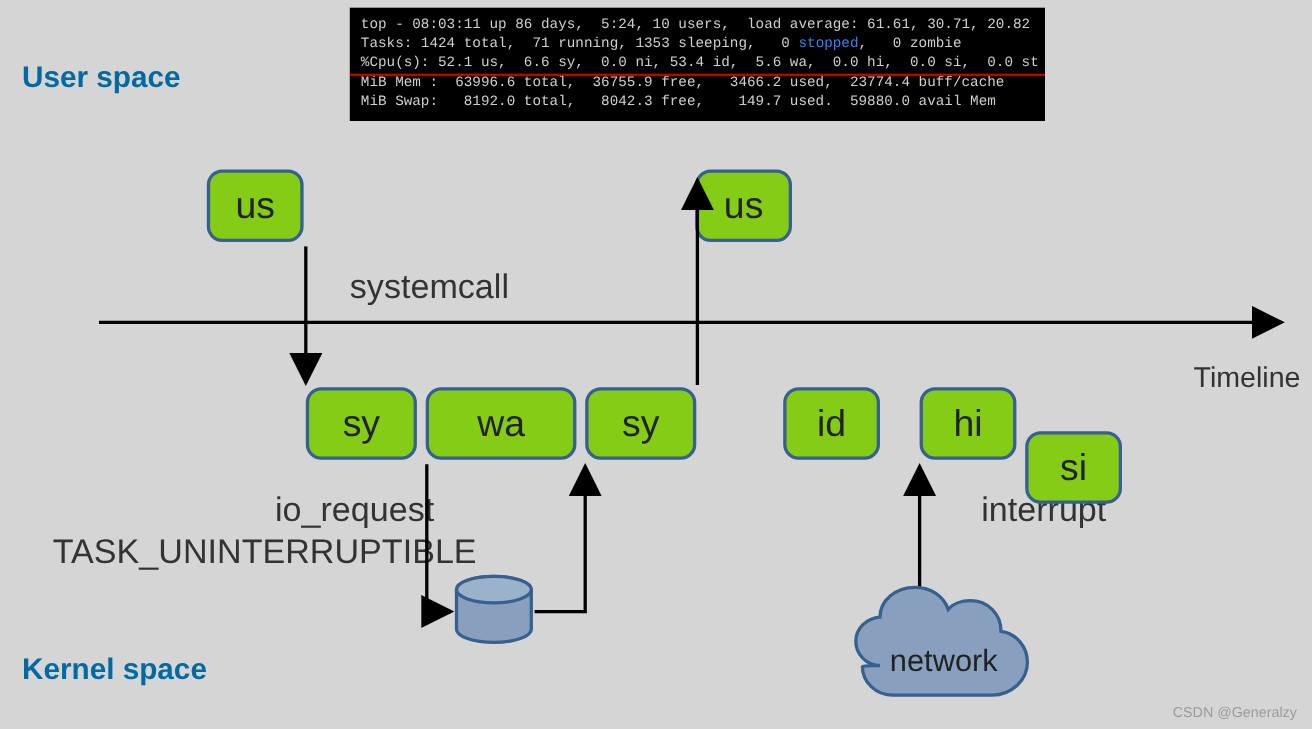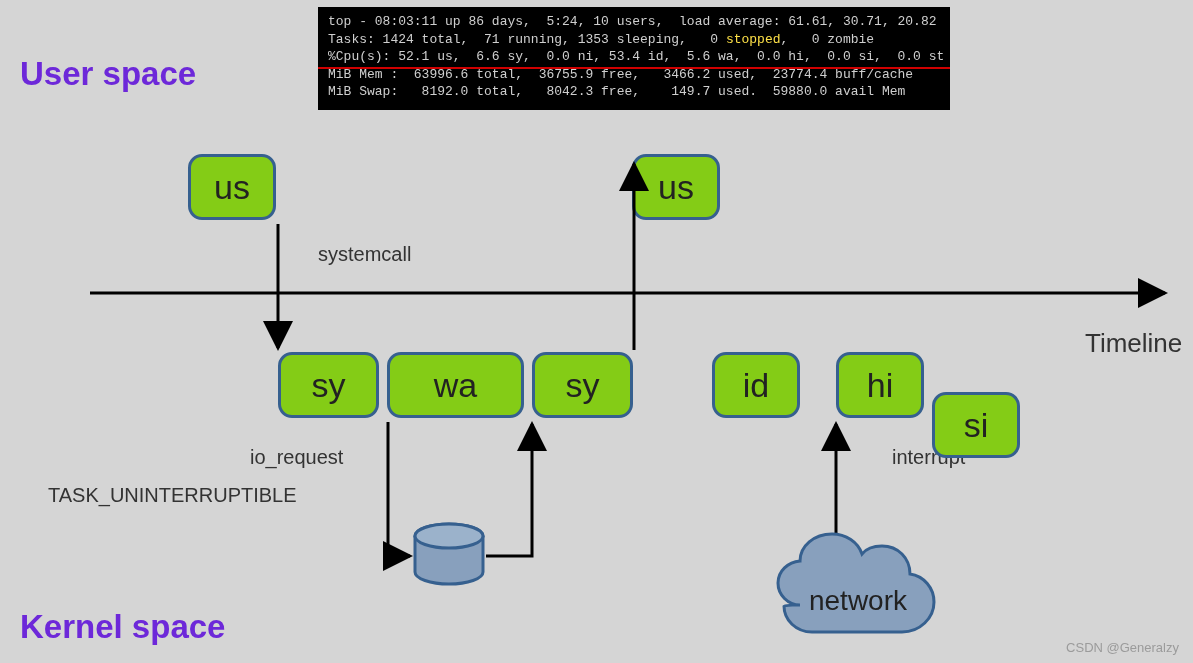--- a/index.html
+++ b/index.html
@@ -15,30 +15,30 @@
       position:absolute; top:7px; left:318px;
       width:632px; height:103px;
       background:#000;
       color:#cfcfcf;
       font-family:"Courier New", monospace;
       font-size:13px;
       white-space:pre;
       padding:6px 10px;
       line-height:1.35;
     }
-    .terminal .y { color:#fde047;margin-top:17px; }
+    .terminal .y { color:#3b82f6;margin-top:17px; }
     .terminal .underline {
       position:absolute;
       left:0; top:60px;
       width:632px; height:2px;
       background:#d00000;
     }
     .label-big { position:absolute; font-size:26px; color:#333; }
-    .heading   { position:absolute; font-size:33px; font-weight:700; color:#6d28d9; }
-    .ann       { position:absolute; font-size:20px; color:#333; }
+    .heading   { position:absolute; font-size:27px; font-weight:700; color:#0369a1; }
+    .ann       { position:absolute; font-size:31px; color:#333; }
     .watermark { position:absolute; right:14px; bottom:8px; font-size:13px; color:#9b9b9b; }
 
     
     .box {
       position:absolute;
       background:#84cc16;
       border:3px solid #36608f;
       border-radius:14px;
       display:flex;
       align-items:center;
@@ -68,21 +68,21 @@
 
 <div class="terminal"><span>top - 08:03:11 up 86 days,  5:24, 10 users,  load average: 61.61, 30.71, 20.82</span>
 <span>Tasks: 1424 total,  71 running, 1353 sleeping,   0 </span><span class="y">stopped</span><span>,   0 zombie</span>
 <span>%Cpu(s): 52.1 us,  6.6 sy,  0.0 ni, 53.4 id,  5.6 wa,  0.0 hi,  0.0 si,  0.0 st</span>
 <span>MiB Mem :  63996.6 total,  36755.9 free,   3466.2 used,  23774.4 buff/cache</span>
 <span>MiB Swap:   8192.0 total,   8042.3 free,    149.7 used.  59880.0 avail Mem</span>
   <div class="underline"></div>
 </div>
 
 <div class="heading" style="left:20px; top:55px;">User space</div>
-<div class="heading" style="left:20px; top:608px;">Kernel space</div>
+<div class="heading" style="left:20px; top:593px;">Kernel space</div>
 
 <div class="label-big" style="left:1085px; top:328px;">Timeline</div>
 <div class="ann" style="left:318px; top:243px;">systemcall</div>
 <div class="ann" style="left:250px; top:446px;">io_request</div>
 <div class="ann" style="left:48px;  top:484px;">TASK_UNINTERRUPTIBLE</div>
 <div class="ann" style="left:892px; top:446px;">interrupt</div>
 
 <div class="box us1">
     <span>us</span>
   </div>

